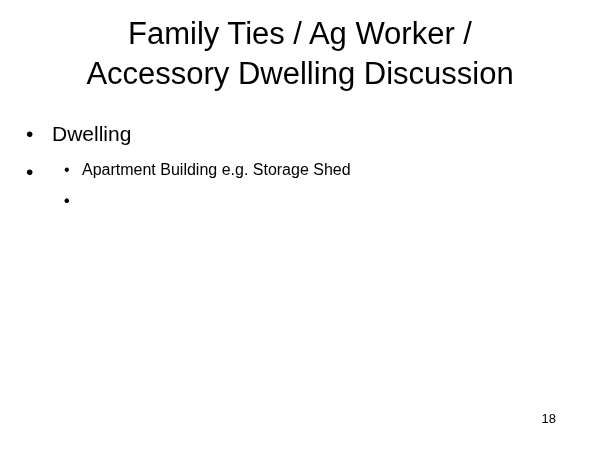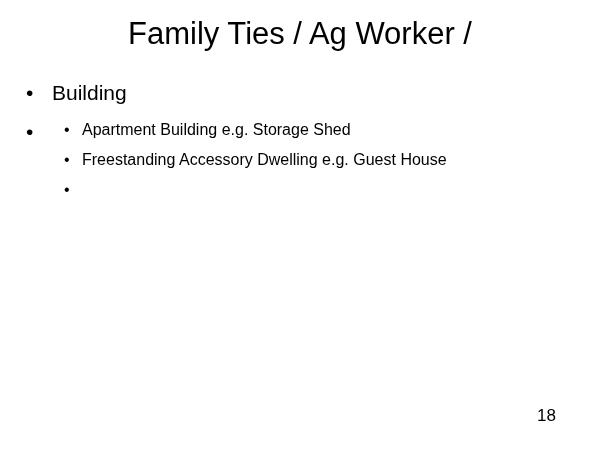--- a/index.html
+++ b/index.html
@@ -72,53 +72,53 @@
     position: absolute;
     left: 12px;
     top: 0;
     font-size: 16px;
     line-height: 1.32;
   }
   .slide-number {
     position: absolute;
     right: 44px;
     bottom: 24px;
-    font-size: 17px;
+    font-size: 13px;
     color: #000000;
     margin-top: 13px;
   }
 </style>
 </head>
 <body>
 
 <div class="slide">
 
   <h1 class="slide-title">
     <span class="title-line">Family Ties / Ag Worker /</span>
+    <span class="title-line">Accessory Dwelling Discussion</span>
   </h1>
 
   <div class="body-content">
     <ul class="level1">
 
       <li>
         <span class="bullet">•</span>
-        <span>Building</span>
+        <span>Dwelling</span>
       </li>
 
       <li>
         <span class="bullet">•</span>
 
         <ul class="level2">
           <li>
             <span class="bullet">•</span>
             <span>Apartment Building e.g. Storage Shed</span>
           </li>
           <li>
             <span class="bullet">•</span>
-            <span>Freestanding Accessory Dwelling e.g. Guest House</span>
           </li>
           <li>
             <span class="bullet">•</span>
           </li>
         </ul>
       </li>
 
     </ul>
   </div>
 

